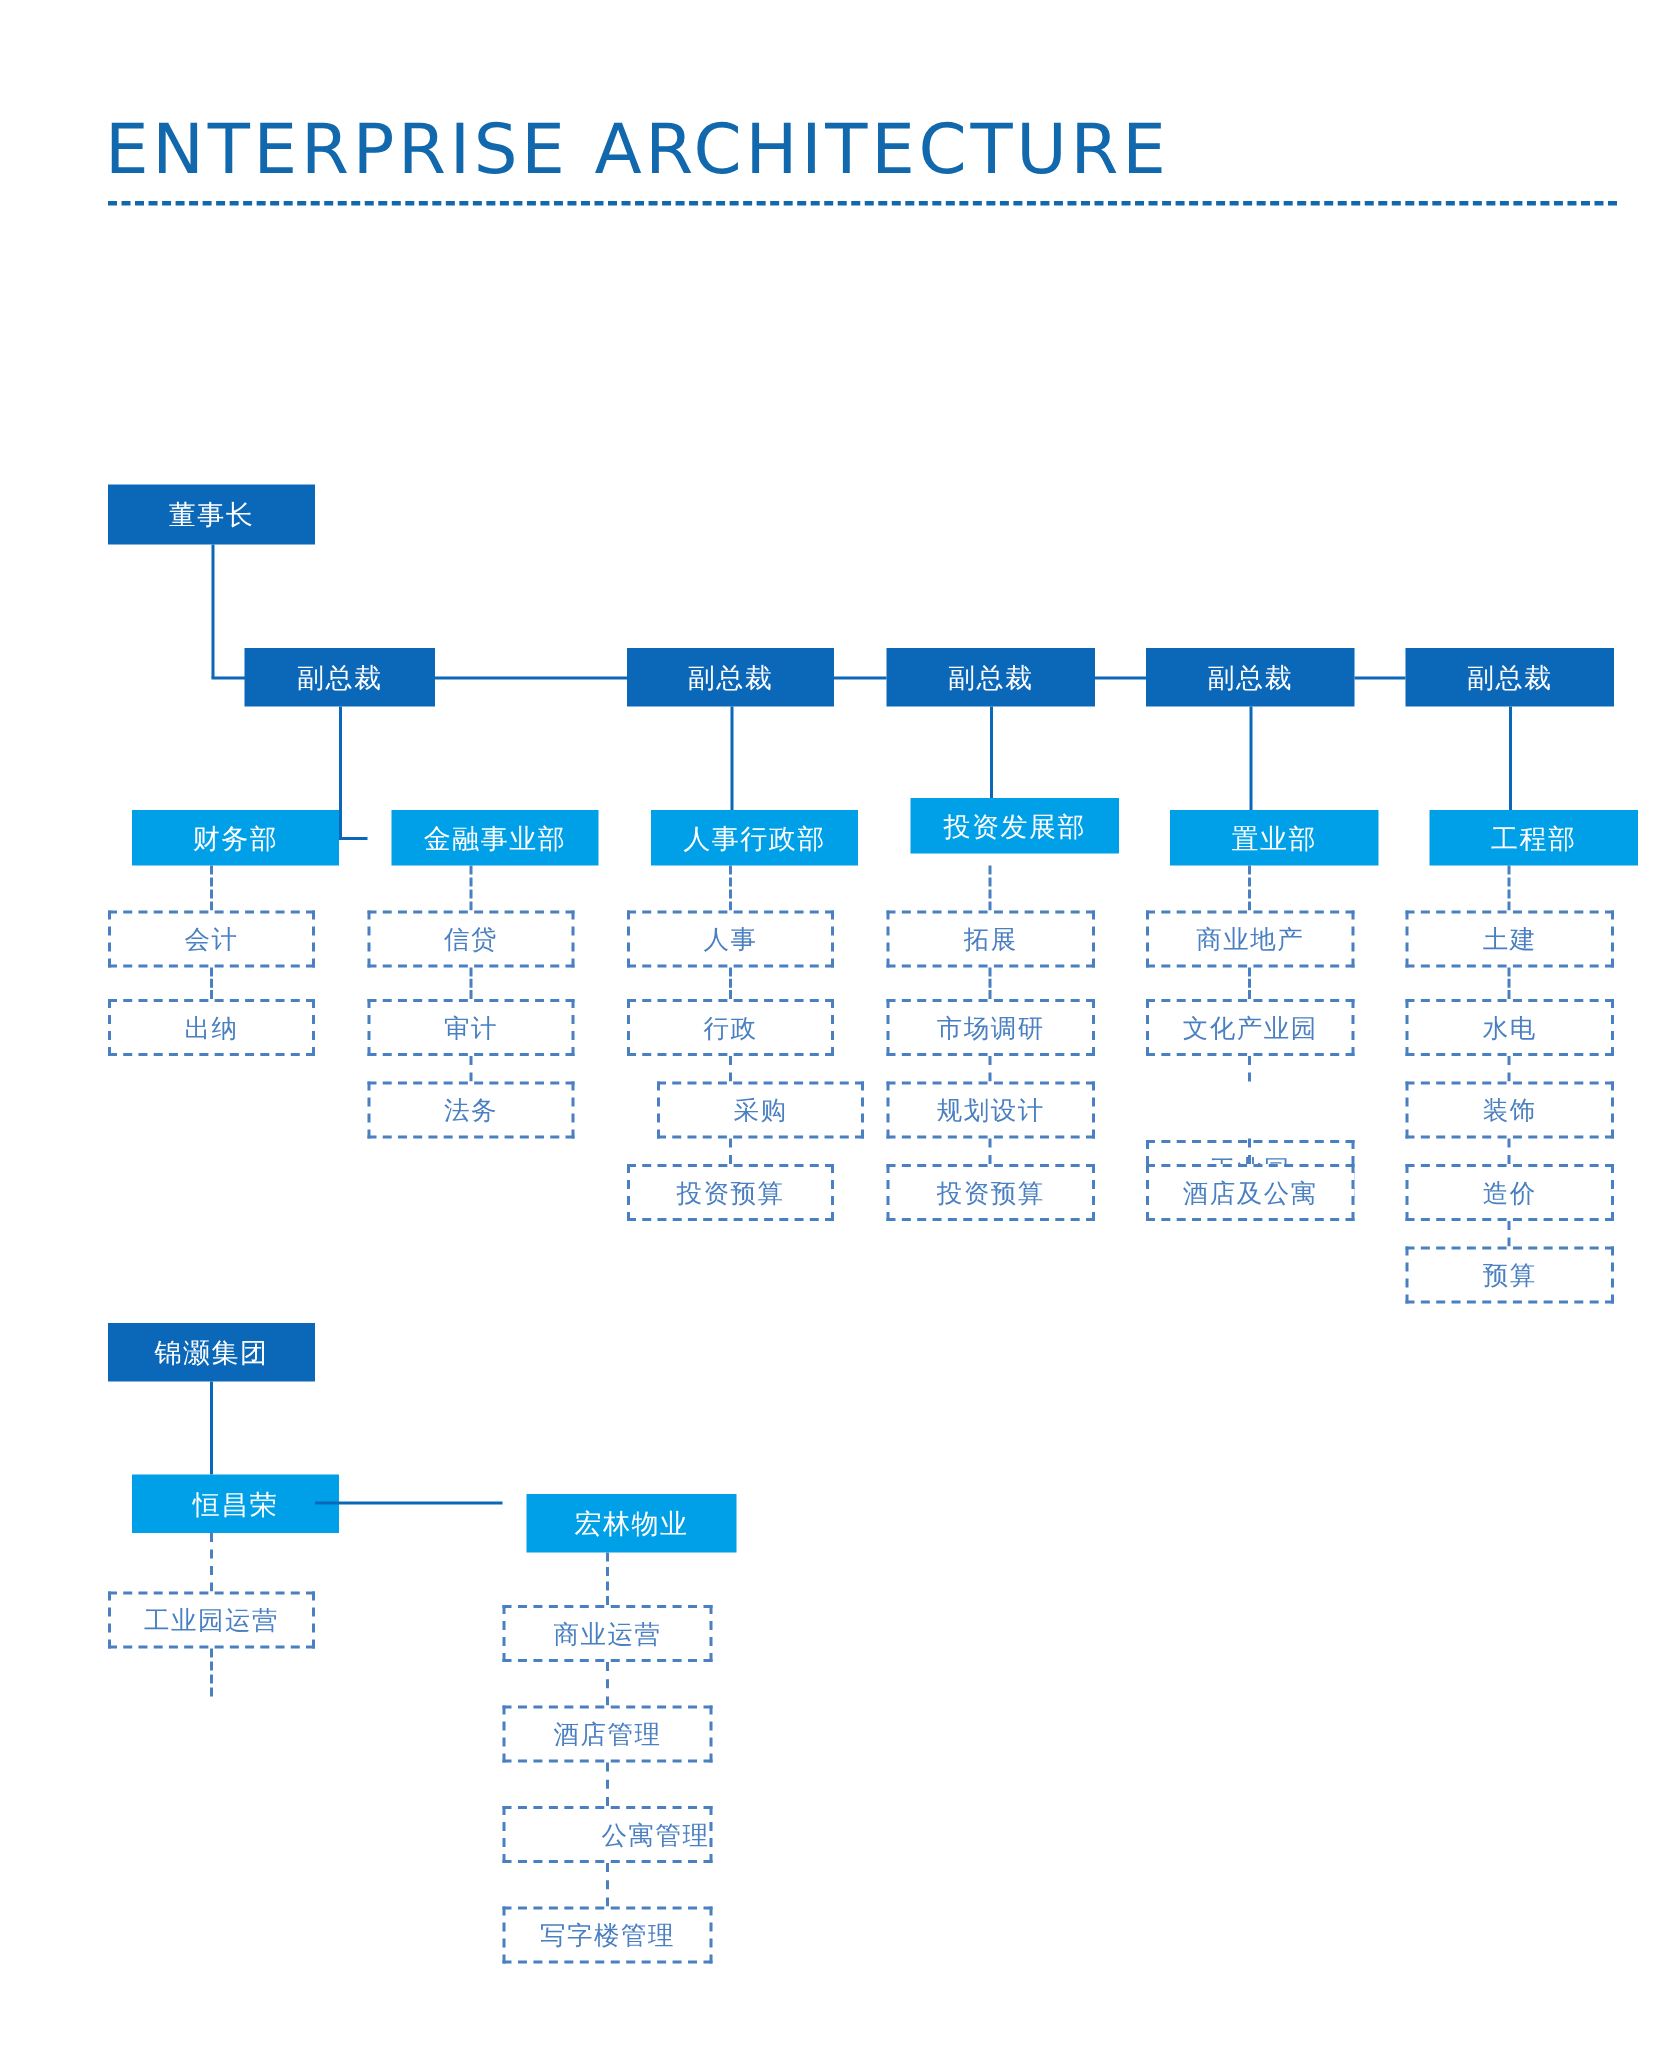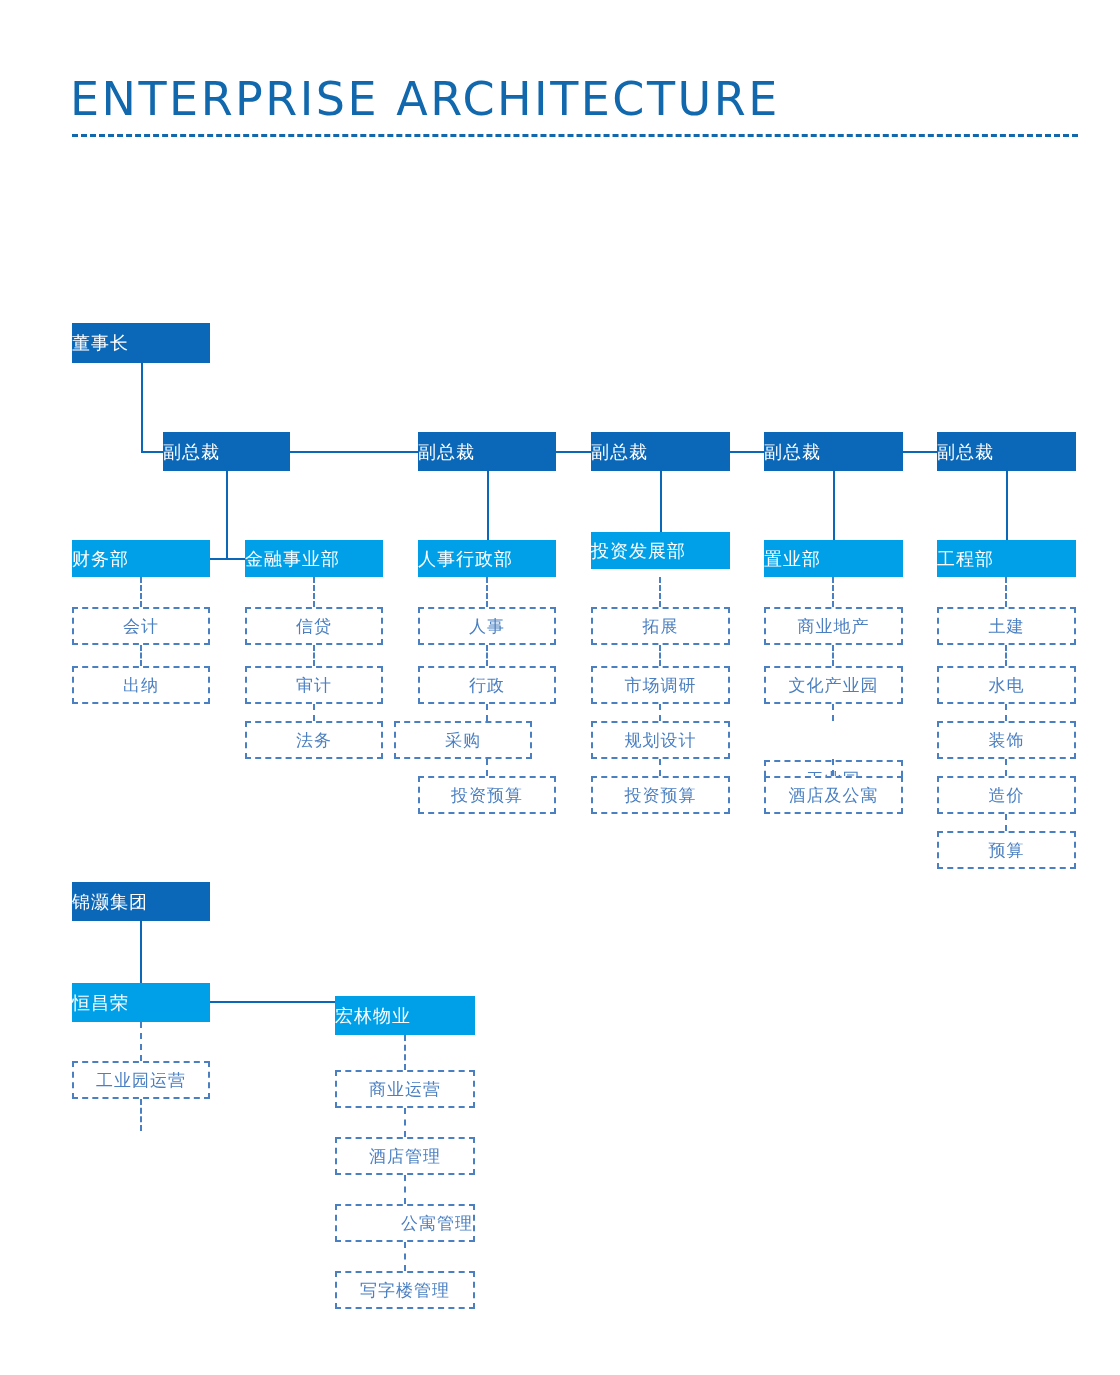--- a/index.html
+++ b/index.html
@@ -23,26 +23,26 @@
   }
   .hdr-sub {
     position: absolute; left: 68px; top: 163px;
     font-size: 34px; color: #1168ad; font-weight: 400;
     letter-spacing: 1px; white-space: nowrap;
   }
 
   
   .box {
     position: absolute;
-    display: flex; align-items: center; 
+    display: flex; align-items: center; justify-content: center;
     color: #ffffff; font-size: 18px; letter-spacing: 1px;
     white-space: nowrap;
   }
   .box.dark  { background: #0b68b8; }
-  .box.light { background: #00a0e9; }
+  .box.light { background: #00a0e9; margin-left: 16px; }
 
   
   .dbox {
     position: absolute;
     display: flex; align-items: center; justify-content: center;
     border: 2px dashed #4a7fc1;
     color: #4a7fc1; font-size: 17px; letter-spacing: 1px;
     background: #ffffff; white-space: nowrap;
   }
 
@@ -140,21 +140,21 @@
 
   <div class="dln dlnv" style="left:486px; top:577px; height:30px;"></div>
   <div class="dbox" style="left:418px; top:607px; width:138px; height:38px;">
     <span>人事</span>
   </div>
   <div class="dln dlnv" style="left:486px; top:645px; height:21px;"></div>
   <div class="dbox" style="left:418px; top:666px; width:138px; height:38px;">
     <span>行政</span>
   </div>
   <div class="dln dlnv" style="left:486px; top:704px; height:17px;"></div>
-  <div class="dbox" style="left:394px; top:721px; width:138px; height:38px;">
+  <div class="dbox" style="left:438px; top:721px; width:138px; height:38px;">
     <span>采购</span>
   </div>
   <div class="dln dlnv" style="left:486px; top:759px; height:17px;"></div>
   <div class="dbox" style="left:418px; top:776px; width:138px; height:38px;">
     <span>投资预算</span>
   </div>
 
   <div class="dln dlnv" style="left:659px; top:577px; height:30px;"></div>
   <div class="dbox" style="left:591px; top:607px; width:139px; height:38px;">
     <span>拓展</span>

